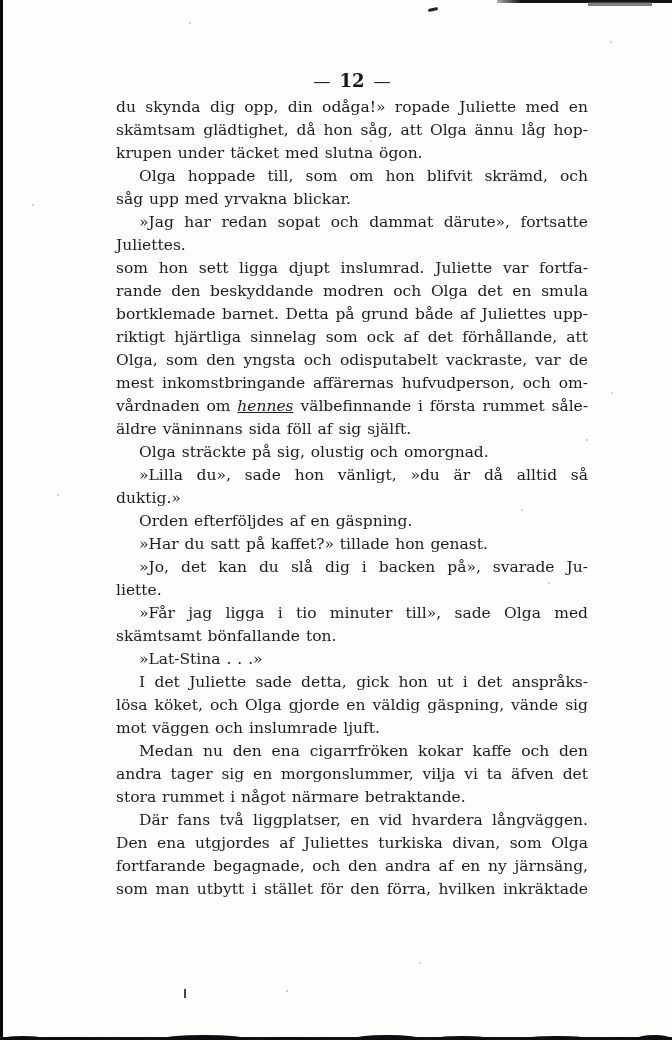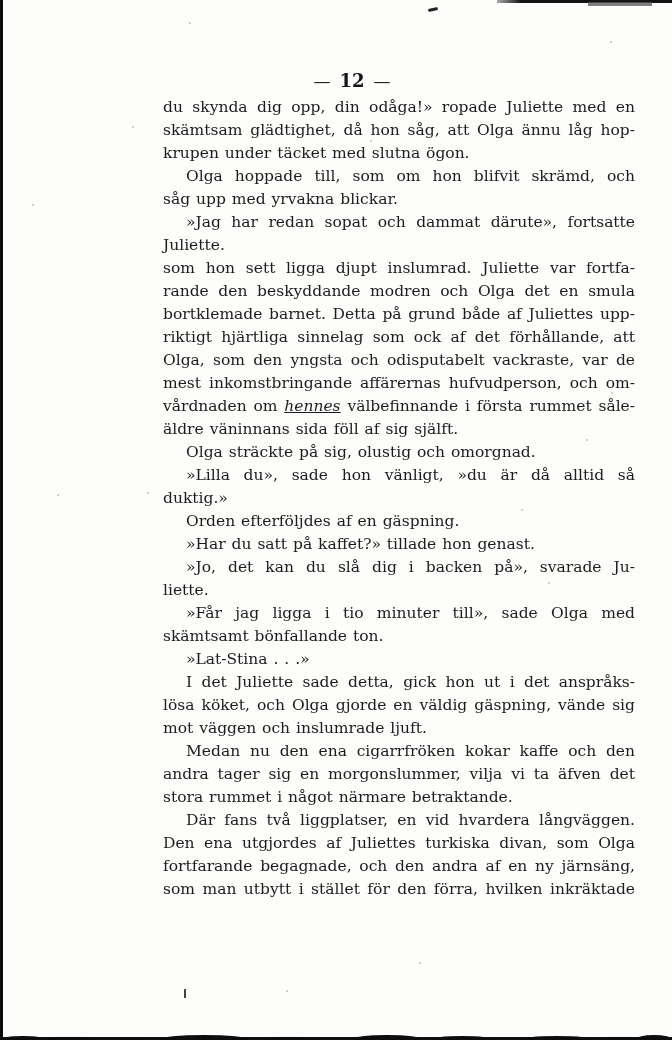--- a/index.html
+++ b/index.html
@@ -26,21 +26,21 @@
   }
   .header .dash { letter-spacing: 0; }
   .header .pagenum {
     font-weight: bold;
     font-size: 18px;
     margin: 0 9px;
   }
   
   .text {
     position: absolute;
-    top: 96px; left: 116px; width: 472px; margin-left: 47px;
+    top: 96px; left: 116px; width: 472px;
   }
   .line {
     line-height: 23px;
     font-size: 15.5px;
     text-align: justify;
     text-align-last: justify;
     word-spacing: 1px;
     white-space: normal;
   }
   .line.left { text-align: left; text-align-last: left; }
@@ -103,21 +103,21 @@
     <span class="dash">—</span><span class="pagenum">12</span><span class="dash">—</span>
   </div>
 
   <div class="text" id="text-block">
       <div class="line">du skynda dig opp, din odåga!» ropade Juliette med en</div>
       <div class="line">skämtsam glädtighet, då hon såg, att Olga ännu låg hop-</div>
       <div class="line left">krupen under täcket med slutna ögon.</div>
       <div class="line indent">Olga hoppade till, som om hon blifvit skrämd, och</div>
       <div class="line left">såg upp med yrvakna blickar.</div>
       <div class="line indent">»Jag har redan sopat och dammat därute», fortsatte</div>
-      <div class="line left">Juliette.</div>
+      <div class="line left">Juliettes.</div>
       <div class="line">som hon sett ligga djupt inslumrad.  Juliette var fortfa-</div>
       <div class="line">rande den beskyddande modren och Olga det en smula</div>
       <div class="line">bortklemade barnet.  Detta på grund både af Juliettes upp-</div>
       <div class="line">riktigt hjärtliga sinnelag som ock af det förhållande, att</div>
       <div class="line">Olga, som den yngsta och odisputabelt vackraste, var de</div>
       <div class="line">mest inkomstbringande affärernas hufvudperson, och om-</div>
       <div class="line">vårdnaden om <i>hennes</i> välbefinnande i första rummet såle-</div>
       <div class="line left">äldre väninnans sida föll af sig själft.</div>
       <div class="line indent left">Olga sträckte på sig, olustig och omorgnad.</div>
       <div class="line indent">»Lilla du», sade hon vänligt, »du är då alltid så</div>

